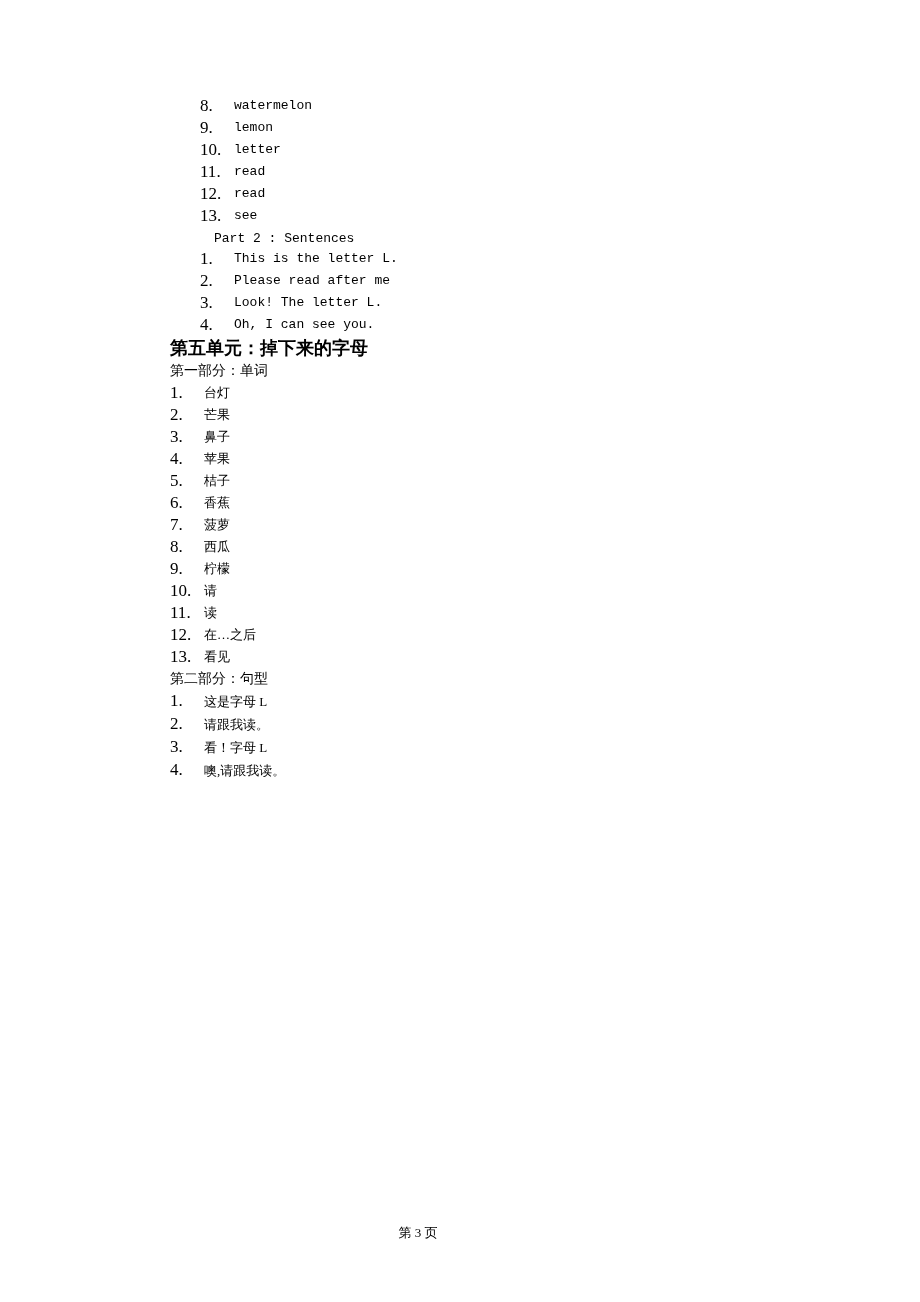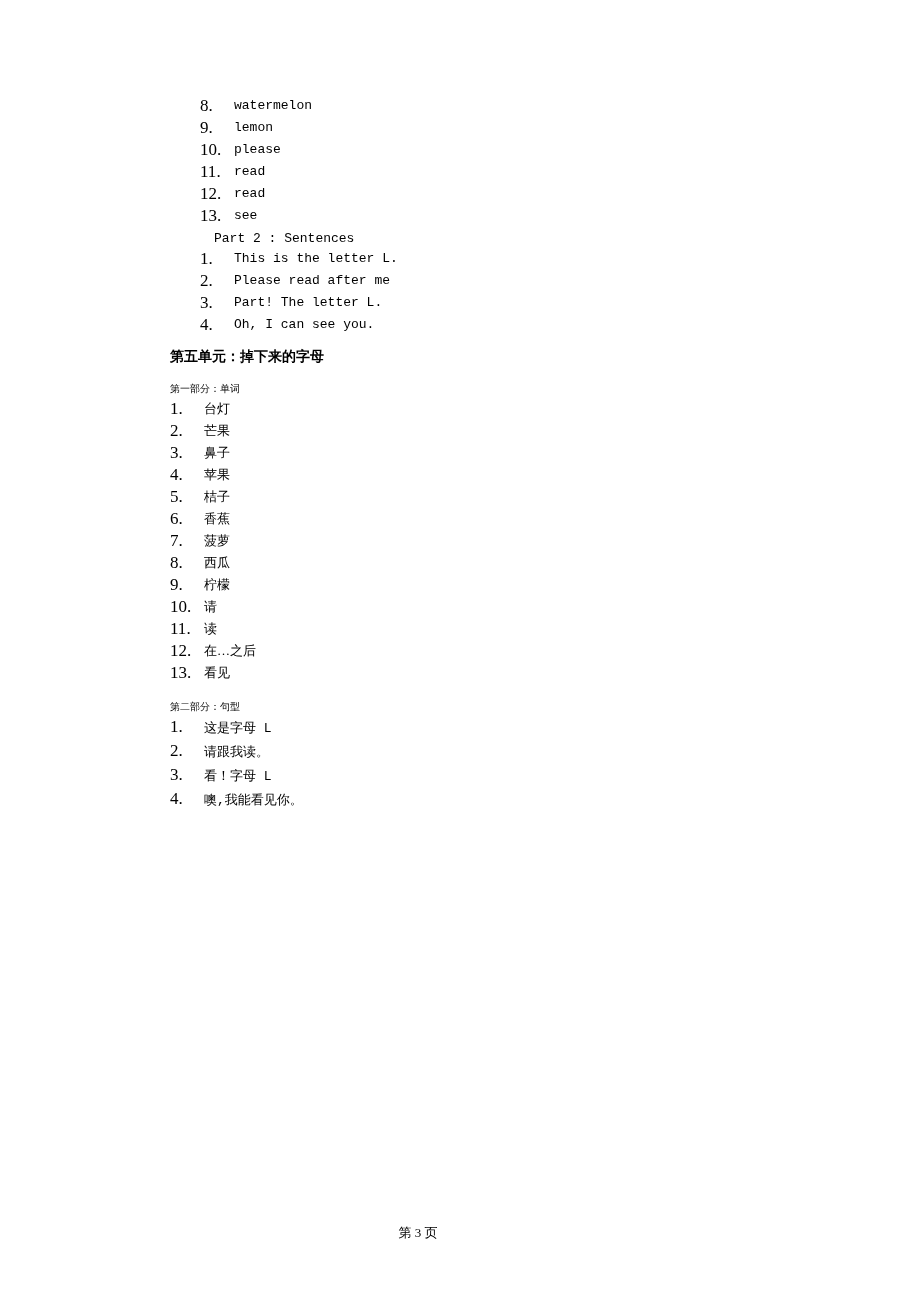--- a/index.html
+++ b/index.html
@@ -67,28 +67,28 @@
       display: inline-block;
     }
     .ol-sentences li span {
       font-family: "Courier New", monospace;
       font-size: 13px;
       padding-left: 4px;
     }
     .unit-title {
       font-family: "SimSun", "宋体", serif;
       font-weight: bold;
-      font-size: 14px;
-      margin-top: 12px;
+      font-size: 18px;
+      margin-top: 0;
       margin-bottom: 2px;
     }
     .part-header-cn {
       font-family: Liberation Mono, monospace;
-      font-size: 10px;
-      margin-top: 16px;
+      font-size: 14px;
+      margin-top: 2px;
       margin-bottom: 2px;
     }
     .ol-words-cn {
       list-style: none;
       counter-reset: cn-counter 0;
     }
     .ol-words-cn li {
       counter-increment: cn-counter;
       line-height: 22px;
       display: flex;
@@ -117,21 +117,21 @@
       align-items: baseline;
     }
     .ol-sent-cn li::before {
       content: counter(scn-counter) ".";
       font-family: "Times New Roman", serif;
       font-size: 17px;
       min-width: 30px;
       display: inline-block;
     }
     .ol-sent-cn li span {
-      font-family: Liberation Mono, monospace;
+      font-family: Liberation Serif, serif;
       font-size: 13px;
       padding-left: 4px;
     }
     .page-footer {
       position: absolute;
       bottom: 60px;
       left: 0;
       width: 836px;
       text-align: center;
       font-family: "SimSun", "宋体", serif;
@@ -142,21 +142,21 @@
 <body>
 
 <ol class="ol-top">
   <li>
       <span>watermelon</span>
     </li>
   <li>
       <span>lemon</span>
     </li>
   <li>
-      <span>please</span>
+      <span>letter</span>
     </li>
   <li>
       <span>read</span>
     </li>
   <li>
       <span>read</span>
     </li>
   <li>
       <span>see</span>
     </li>
@@ -165,21 +165,21 @@
 <div class="part2-header">Part 2 : Sentences</div>
 
 <ol class="ol-sentences">
   <li>
       <span>This is the letter L.</span>
     </li>
   <li>
       <span>Please read after me</span>
     </li>
   <li>
-      <span>Part! The letter L.</span>
+      <span>Look! The letter L.</span>
     </li>
   <li>
       <span>Oh, I can see you.</span>
     </li>
 </ol>
 
 <div class="unit-title">第五单元：掉下来的字母</div>
 
 <div class="part-header-cn">第一部分：单词</div>
 
@@ -231,17 +231,17 @@
   <li>
       <span>这是字母 L</span>
     </li>
   <li>
       <span>请跟我读。</span>
     </li>
   <li>
       <span>看！字母 L</span>
     </li>
   <li>
-      <span>噢,我能看见你。</span>
+      <span>噢,请跟我读。</span>
     </li>
 </ol>
 
 <div class="page-footer">第 3 页</div>
 
 </body></html>

